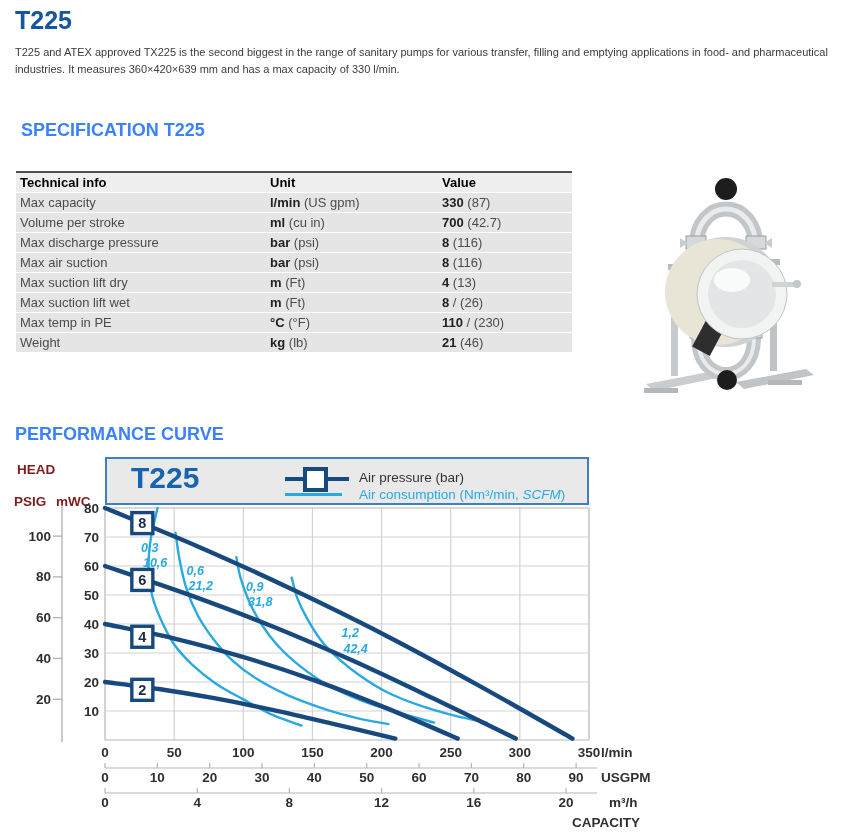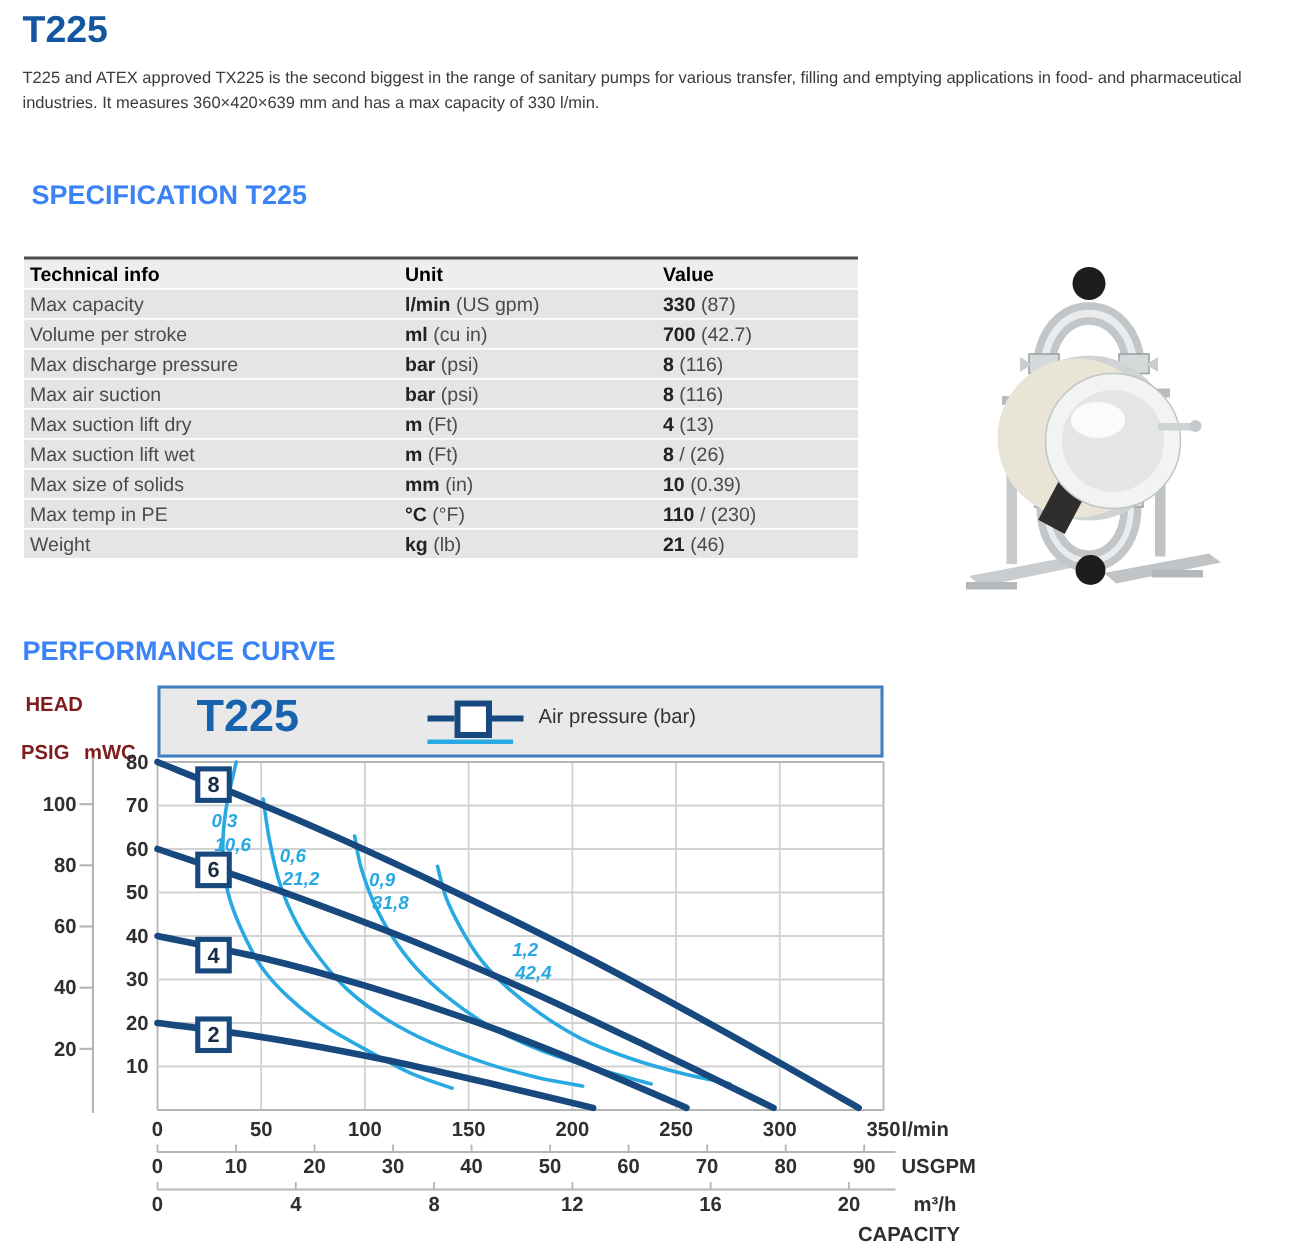--- a/index.html
+++ b/index.html
@@ -120,25 +120,20 @@
     </tr>
     <tr>
       <td>Max suction lift dry</td>
       <td><b>m</b> <span>(Ft)</span></td>
       <td><b>4</b> <span>(13)</span></td>
     </tr>
     <tr>
       <td>Max suction lift wet</td>
       <td><b>m</b> <span>(Ft)</span></td>
       <td><b>8</b> <span>/ (26)</span></td>
-    </tr>
-    <tr>
-      <td>Max size of solids</td>
-      <td><b>mm</b> <span>(in)</span></td>
-      <td><b>10</b> <span>(0.39)</span></td>
     </tr>
     <tr>
       <td>Max temp in PE</td>
       <td><b>°C</b> <span>(°F)</span></td>
       <td><b>110</b> <span>/ (230)</span></td>
     </tr>
     <tr>
       <td>Weight</td>
       <td><b>kg</b> <span>(lb)</span></td>
       <td><b>21</b> <span>(46)</span></td>
@@ -191,20 +186,21 @@
   <div class="axis-corner-label" id="head-label">HEAD</div>
   <div class="axis-corner-label" id="psig-label">PSIG</div>
   <div class="axis-corner-label" id="mwc-label">mWC</div>
 
   <div id="legend-box">
     <div id="legend-title">T225</div>
     <div class="legend-line-pressure"></div>
     <div class="legend-square"></div>
     <div class="legend-text1">Air pressure (bar)</div>
     <div class="legend-line-consumption"></div>
+    <div class="legend-text2"><span>Air consumption (Nm³/min, </span><span class="it">SCFM</span><span>)</span></div>
   </div>
 
   <svg id="chart-svg" width="862" height="384" viewBox="0 0 862 384">
       <line x1="105" y1="58" x2="105" y2="290" stroke="#b5b5b5" stroke-width="1.2"></line>
       <line x1="174.14285714285714" y1="58" x2="174.14285714285714" y2="290" stroke="#d2d2d2" stroke-width="1.2"></line>
       <line x1="243.28571428571428" y1="58" x2="243.28571428571428" y2="290" stroke="#d2d2d2" stroke-width="1.2"></line>
       <line x1="312.42857142857144" y1="58" x2="312.42857142857144" y2="290" stroke="#d2d2d2" stroke-width="1.2"></line>
       <line x1="381.57142857142856" y1="58" x2="381.57142857142856" y2="290" stroke="#d2d2d2" stroke-width="1.2"></line>
       <line x1="450.7142857142857" y1="58" x2="450.7142857142857" y2="290" stroke="#d2d2d2" stroke-width="1.2"></line>
       <line x1="519.8571428571429" y1="58" x2="519.8571428571429" y2="290" stroke="#d2d2d2" stroke-width="1.2"></line>

